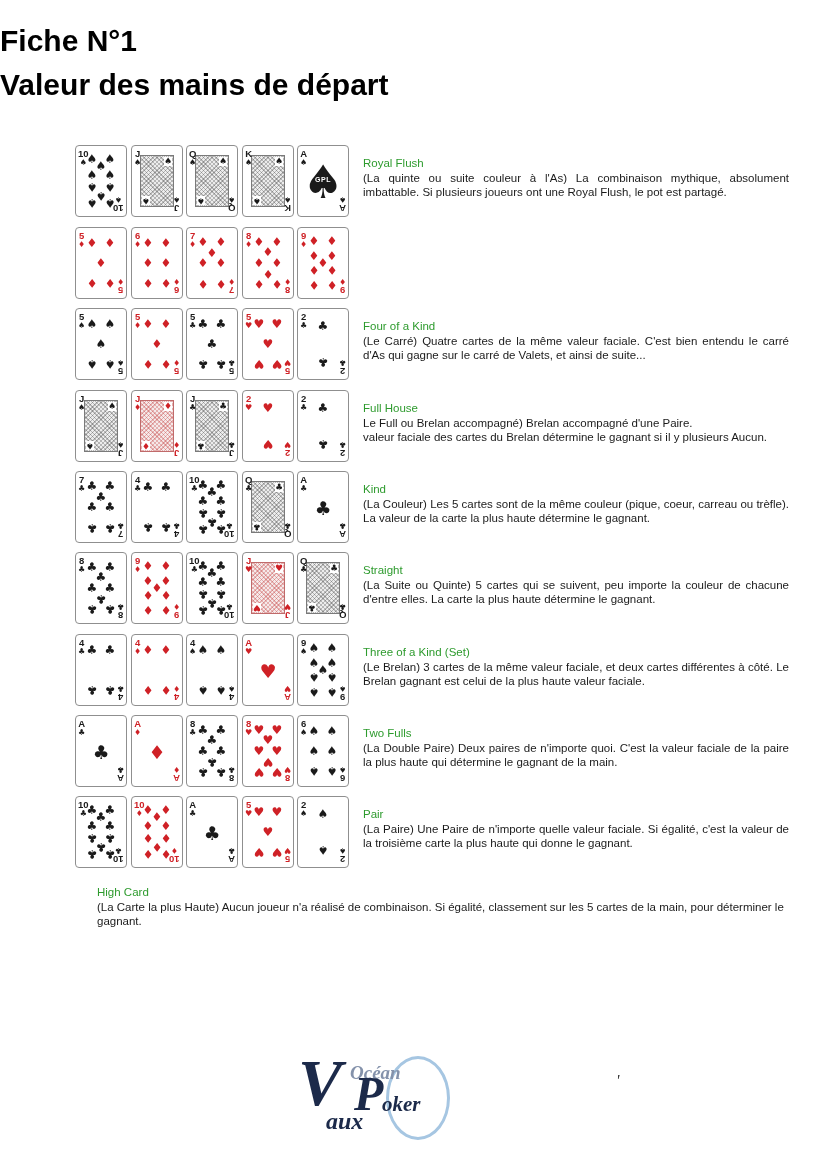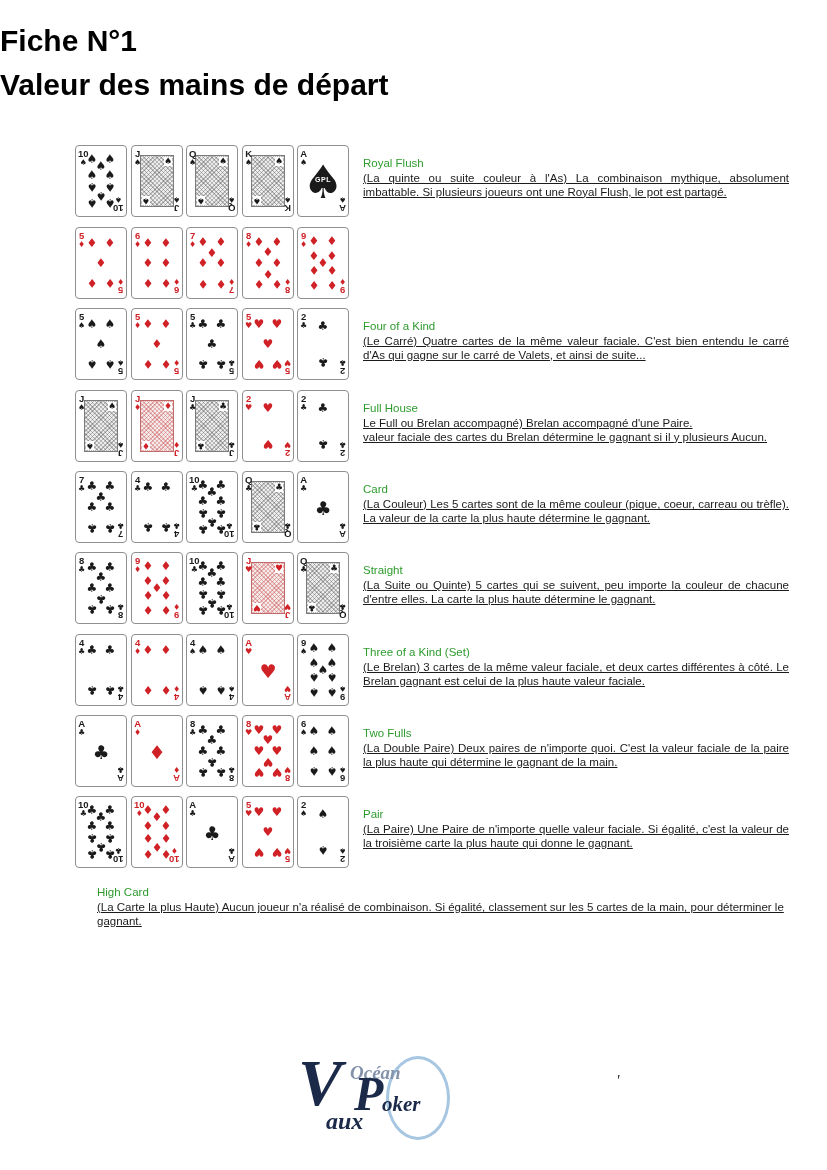--- a/index.html
+++ b/index.html
@@ -33,21 +33,21 @@
                    repeating-linear-gradient(135deg,rgba(40,40,40,.28) 0 1px,transparent 1px 3px),#ececec;}
   .face.redface{border-color:#c06a6a;
         background:repeating-linear-gradient(45deg,rgba(190,40,40,.30) 0 1px,transparent 1px 3px),
                    repeating-linear-gradient(135deg,rgba(190,40,40,.30) 0 1px,transparent 1px 3px),#f5e9e9;}
   .fsuit{position:absolute;font-size:9px;line-height:1;font-family:"DejaVu Sans",sans-serif;background:#fff;}
   .fsuit.tr{top:1px;right:1px;}
   .fsuit.bl{bottom:1px;left:1px;transform:rotate(180deg);}
   .handtext{position:absolute;left:363px;top:12px;width:426px;}
   .hname{color:#2e9b2e;font-size:11.5px;margin:0 0 3px 0;}
   .hdesc{font-size:11.5px;line-height:13.5px;color:#1b1b1b;text-align:justify;
-         white-space:pre-line;text-decoration:underline;}
+         white-space:pre-line;}
   .highcard{position:absolute;left:97px;top:886px;width:694px;}
   .highcard .hdesc{text-align:left;white-space:normal;}
   .logo{position:absolute;left:290px;top:1050px;width:190px;height:100px;}
   .lo-ellipse{position:absolute;left:96px;top:6px;width:58px;height:78px;
               border:3px solid #a6c6e2;border-radius:50%;}
   .lo-v{position:absolute;left:8px;top:0px;font:italic bold 66px "Liberation Serif",serif;
         color:#1c2a4a;line-height:1;}
   .lo-vaux{position:absolute;left:36px;top:58px;font:italic bold 24px "Liberation Serif",serif;color:#1c2a4a;}
   .lo-ocean{position:absolute;left:60px;top:12px;font:italic bold 19px "Liberation Serif",serif;color:#8492ab;}
   .lo-p{position:absolute;left:64px;top:20px;font:italic bold 48px "Liberation Serif",serif;
@@ -463,21 +463,21 @@
             <div class="csuit">♣</div>
           </div>
           <div class="corner br">
             <div class="crank">A</div>
             <div class="csuit">♣</div>
           </div>
           <span class="pip ace" style="left: 50%; top: 52%;">♣</span>
         </div>
       </div>
       <div class="handtext">
-        <div class="hname">Card</div>
+        <div class="hname">Kind</div>
         <div class="hdesc">(La Couleur) Les 5 cartes sont de la même couleur (pique, coeur, carreau ou trèfle). La valeur de la carte la plus haute détermine le gagnant.</div>
       </div>
     </div>
     <div class="hand-row" style="top: 552px;">
       <div class="cards">
         <div class="card black" style="left: 0px;">
           <div class="corner tl">
             <div class="crank">8</div>
             <div class="csuit">♣</div>
           </div>

